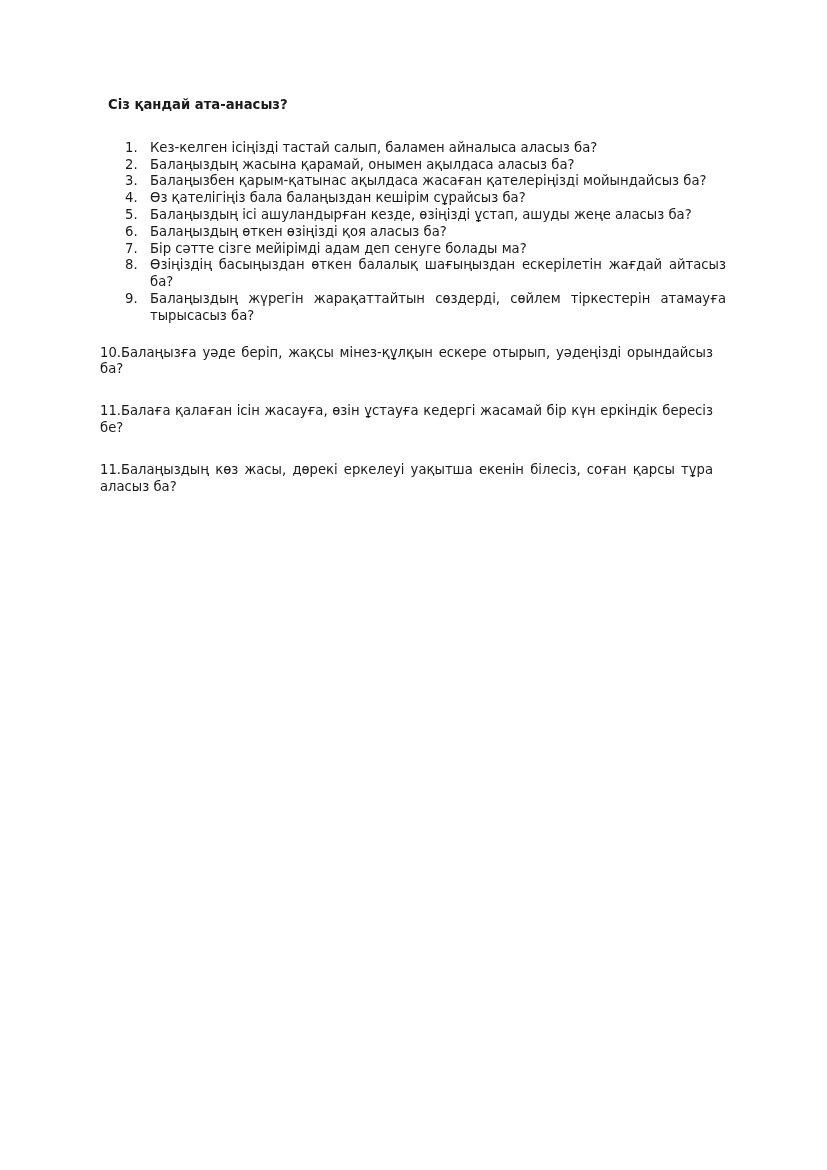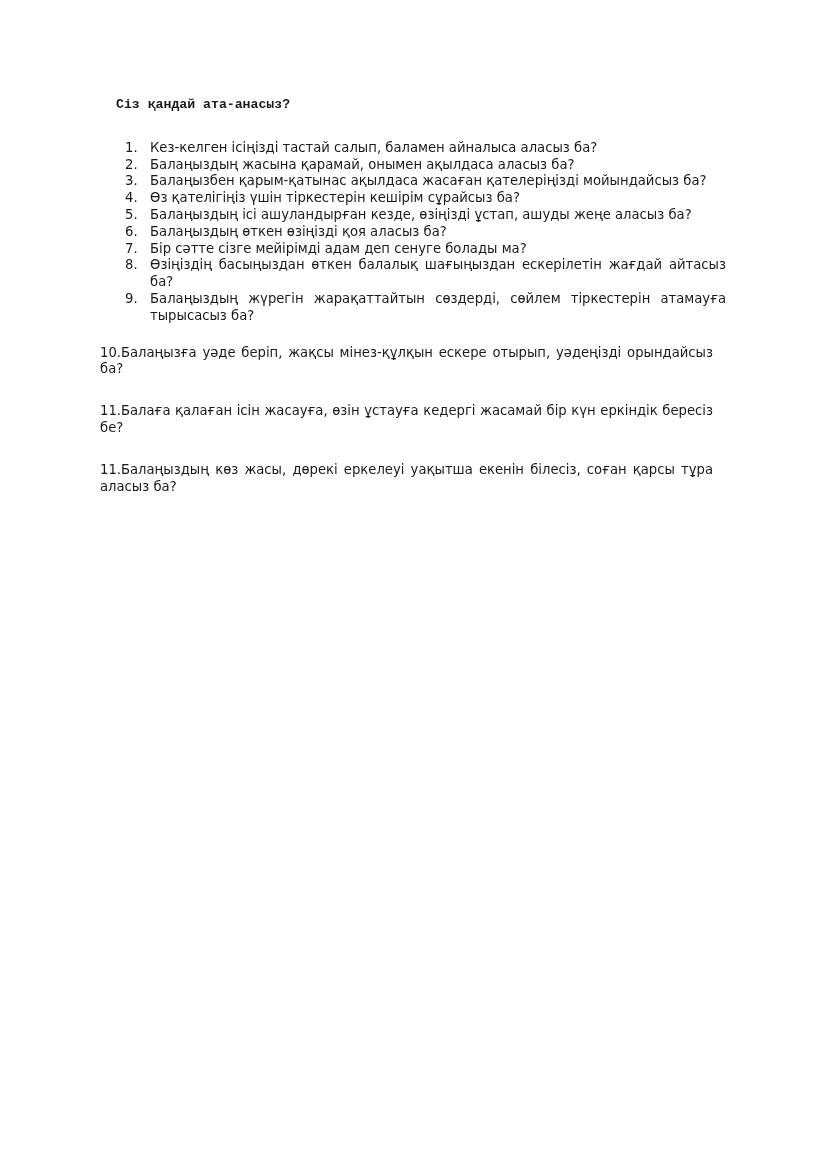--- a/index.html
+++ b/index.html
@@ -2,37 +2,37 @@
 <html><head>
   <meta charset="utf-8">
   <style>
     html, body { margin: 0; padding: 0; background: #ffffff; }
     body { width: 827px; height: 1170px; position: relative; overflow: hidden; }
     .page {
       position: absolute; left: 100px; top: 97px; width: 626px;
       font-family: "DejaVu Sans", sans-serif; font-size: 13.2px; color: #1a1a1a;
       line-height: 16.8px;
     }
-    .title { font-weight: bold; margin: 0 0 26px 16px; font-family: Liberation Mono, monospace; }
+    .title { font-weight: bold; margin: 0 0 26px 8px; }
     ol { list-style: none; margin: 0 0 20px 0; padding: 0; }
     ol li { position: relative; padding-left: 50px; text-align: justify; text-align-last: left; }
     ol li .num { position: absolute; left: 25px; width: 20px; }
     .para { text-align: justify; text-align-last: left; margin: 0 13px 25px 0; }
   </style>
 </head>
 <body>
 
 <div class="page">
   <div class="title">Сіз қандай ата-анасыз?</div>
 
   <ol>
     <li><span class="num">1.</span><span>Кез-келген ісіңізді тастай салып, баламен айналыса аласыз ба?</span></li>
     <li><span class="num">2.</span><span>Балаңыздың жасына қарамай, онымен ақылдаса аласыз ба?</span></li>
     <li><span class="num">3.</span><span>Балаңызбен қарым-қатынас ақылдаса жасаған қателеріңізді мойындайсыз ба?</span></li>
-    <li><span class="num">4.</span><span>Өз қателігіңіз үшін тіркестерін кешірім сұрайсыз ба?</span></li>
+    <li><span class="num">4.</span><span>Өз қателігіңіз бала балаңыздан кешірім сұрайсыз ба?</span></li>
     <li><span class="num">5.</span><span>Балаңыздың ісі ашуландырған кезде, өзіңізді ұстап, ашуды жеңе аласыз ба?</span></li>
     <li><span class="num">6.</span><span>Балаңыздың өткен өзіңізді қоя аласыз ба?</span></li>
     <li><span class="num">7.</span><span>Бір сәтте сізге мейірімді адам деп сенуге болады ма?</span></li>
     <li><span class="num">8.</span><span>Өзіңіздің басыңыздан өткен балалық шағыңыздан ескерілетін жағдай айтасыз ба?</span></li>
     <li><span class="num">9.</span><span>Балаңыздың жүрегін жарақаттайтын сөздерді, сөйлем тіркестерін атамауға тырысасыз ба?</span></li>
   </ol>
 
   <p class="para">10.Балаңызға уәде беріп, жақсы мінез-құлқын ескере отырып, уәдеңізді орындайсыз ба?</p>
   <p class="para">11.Балаға қалаған ісін жасауға, өзін ұстауға кедергі жасамай бір күн еркіндік бересіз бе?</p>
   <p class="para">11.Балаңыздың көз жасы, дөрекі еркелеуі уақытша екенін білесіз, соған қарсы тұра аласыз ба?</p>

